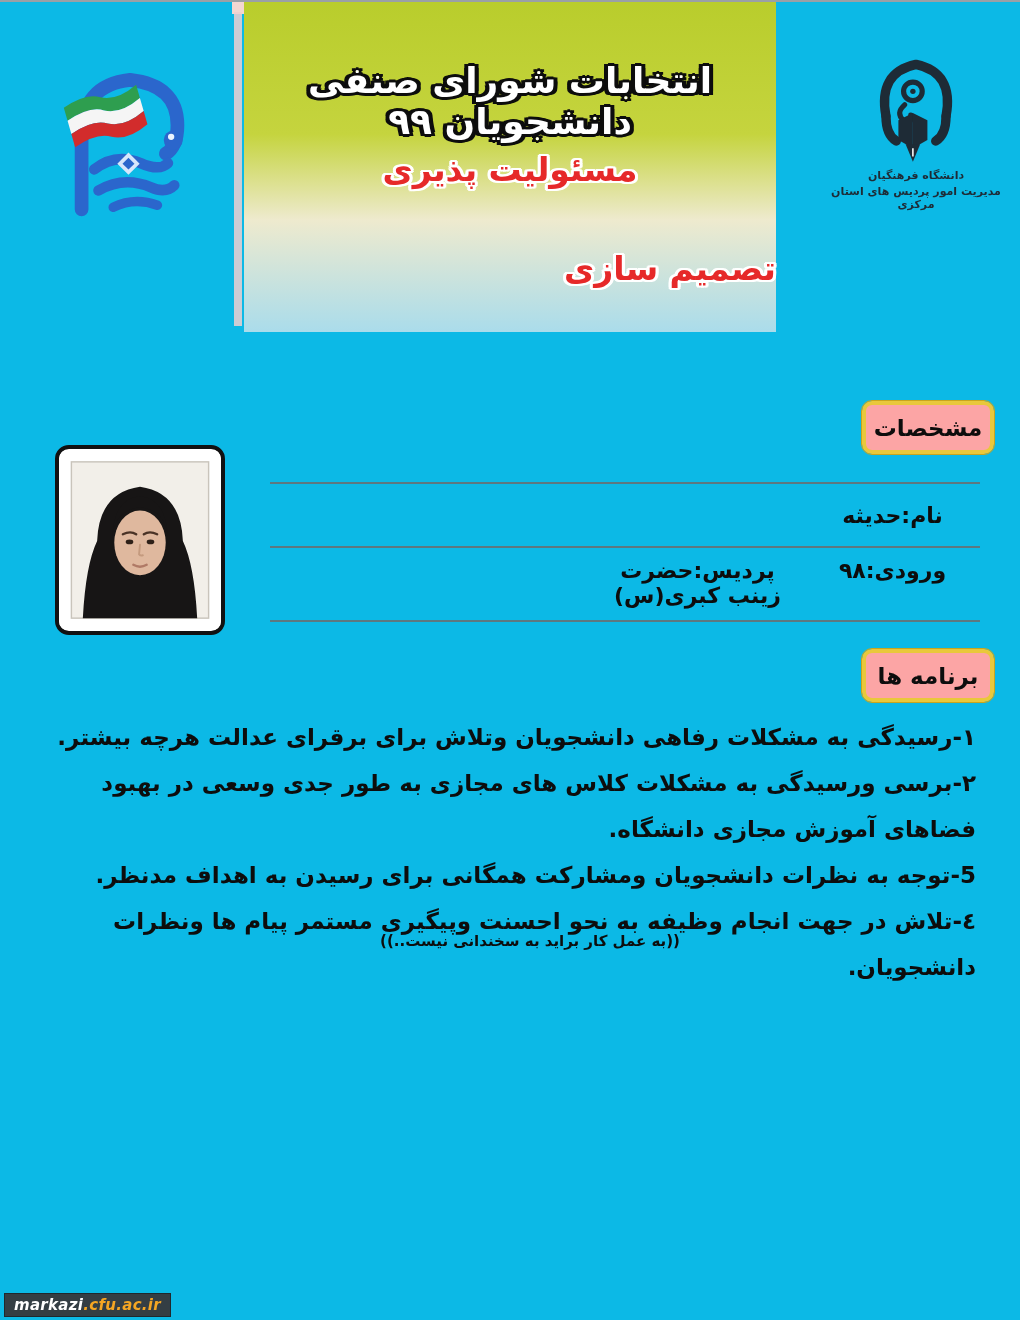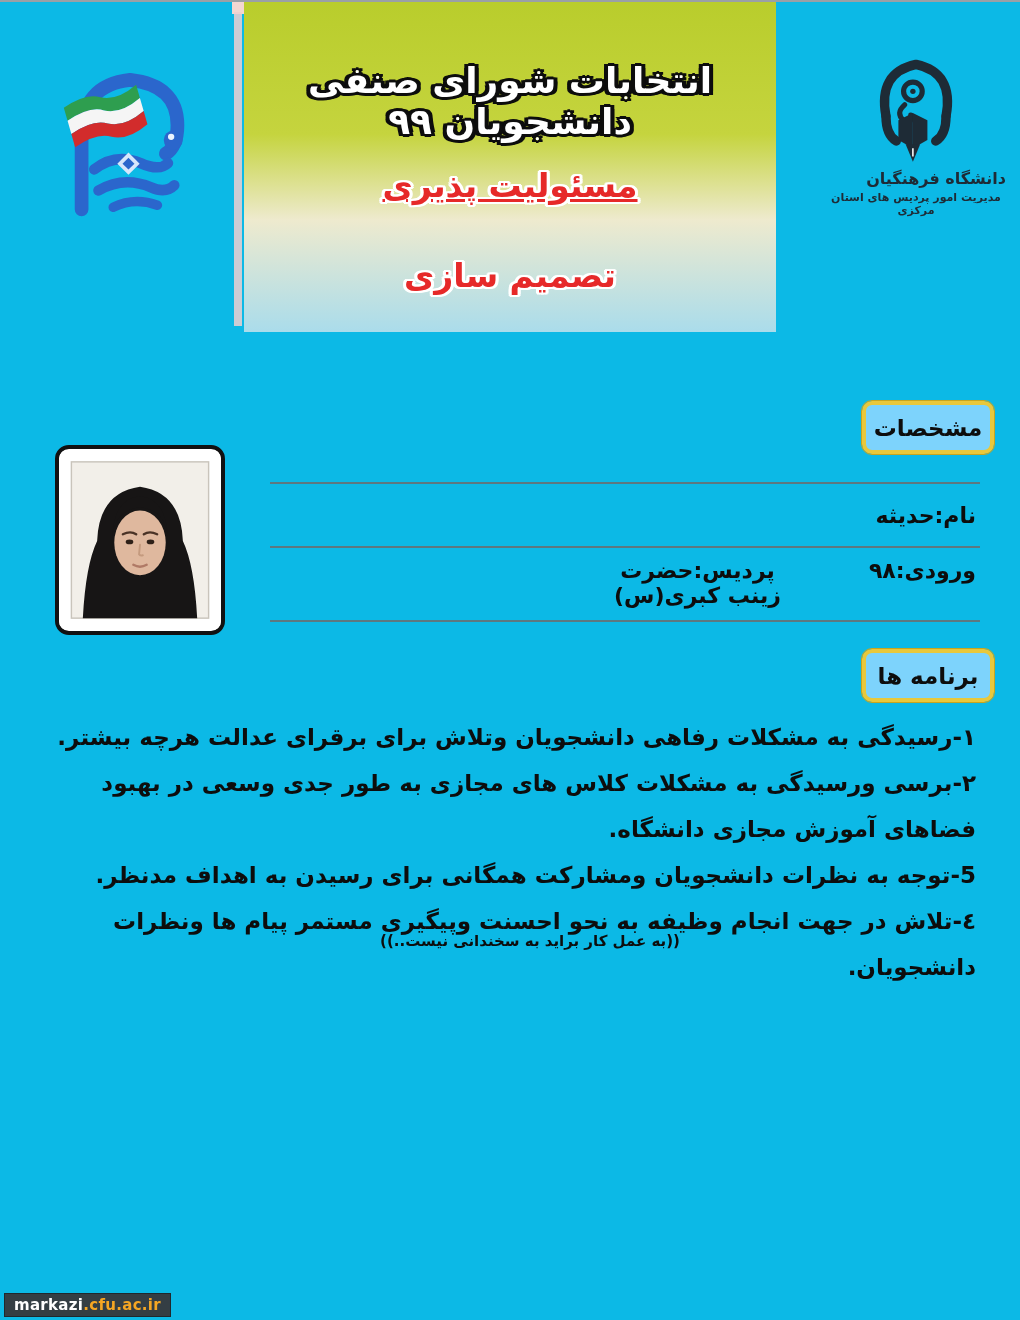--- a/index.html
+++ b/index.html
@@ -31,58 +31,58 @@
       4px 2px 0 #0d0d0d,-4px 2px 0 #0d0d0d,4px -2px 0 #0d0d0d,-4px -2px 0 #0d0d0d;
   }
   .slogan{
     position:absolute;left:0;width:100%;text-align:center;
     font-size:33px;font-weight:bold;color:#e62929;
     text-shadow:
       2px 0 0 #fff,-2px 0 0 #fff,0 2px 0 #fff,0 -2px 0 #fff,
       2px 2px 0 #fff,-2px -2px 0 #fff,2px -2px 0 #fff,-2px 2px 0 #fff,
       3px 1px 0 #fff,-3px 1px 0 #fff,3px -1px 0 #fff,-3px -1px 0 #fff;
   }
-  .slogan-1{top:164px;text-decoration:underline;} .slogan-2{top:206px;} .slogan-3{top:254px;}
+  .slogan-1{top:148px;} .slogan-2{top:206px;} .slogan-3{top:247px;text-align:right;}
 
   
   .logo-left{position:absolute;left:50px;top:60px;width:158px;height:158px;}
   .logo-right{position:absolute;left:826px;top:50px;width:180px;height:170px;text-align:center;color:#1e2b36;}
   .logo-right svg{display:block;margin:0 auto;}
-  .uni-name{font-size:16px;font-weight:bold;margin-top:1px;text-align:right;}
+  .uni-name{font-size:11px;font-weight:bold;margin-top:1px;}
   .uni-sub{font-size:11px;font-weight:bold;margin-top:3px;}
 
   
   .photo-frame{
     position:absolute;left:55px;top:443px;width:170px;height:190px;
     background:#ffffff;border:4px solid #111;border-radius:14px;
     box-sizing:border-box;overflow:hidden;
   }
 
   
   .section-label{
     position:absolute;left:862px;width:132px;height:53px;
-    background:#7dd3fc;border:4px solid #e9c83b;border-radius:10px;
+    background:#fca5a5;border:4px solid #e9c83b;border-radius:10px;
     outline:1px solid #c8a51e;
     box-sizing:border-box;
     display:flex;align-items:center;justify-content:center;
     font-size:23px;font-weight:bold;color:#0d0d0d;
   }
   .label-details{top:399px;}
   .label-programs{top:647px;}
 
   
   .details-table{
     position:absolute;left:270px;top:480px;width:710px;
     direction:rtl;color:#0d0d0d;font-weight:bold;font-size:22px;
   }
   .details-row{display:flex;border-bottom:2px solid #5d7880;}
   .details-row.first{border-top:2px solid #5d7880;height:62px;align-items:center;}
   .details-row.second{min-height:74px;align-items:flex-start;padding-top:10px;box-sizing:border-box;height:74px;}
   .cell{box-sizing:border-box;padding:0 4px;}
-  .cell-a{width:175px;text-align:right;}
+  .cell-a{width:175px;text-align:center;}
   .cell-b{width:215px;text-align:center;}
   .cell-c{width:250px;text-align:center;}
 
   
   .programs{
     position:absolute;left:40px;top:712px;width:936px;
     direction:rtl;text-align:right;
     font-size:23px;font-weight:bold;color:#0d0d0d;
     line-height:46px;
   }
@@ -91,21 +91,21 @@
   .quote{
     position:absolute;left:20px;top:930px;width:1020px;
     text-align:center;font-size:15px;font-weight:bold;color:#0d0d0d;
   }
 
   
   .watermark{
     position:absolute;left:4px;top:1291px;
     background:#343e44;border:1px solid #20282d;
     padding:2px 9px;direction:ltr;
-    font-size:15px;font-weight:bold;
+    font-size:15px;font-weight:bold;font-style:italic;
     letter-spacing:.3px;
     text-align:right;
   }
   .wm-site{color:#ffffff;} .wm-domain{color:#f5a623;}
 </style>
 </head>
 <body>
 
 <div class="poster">
 

